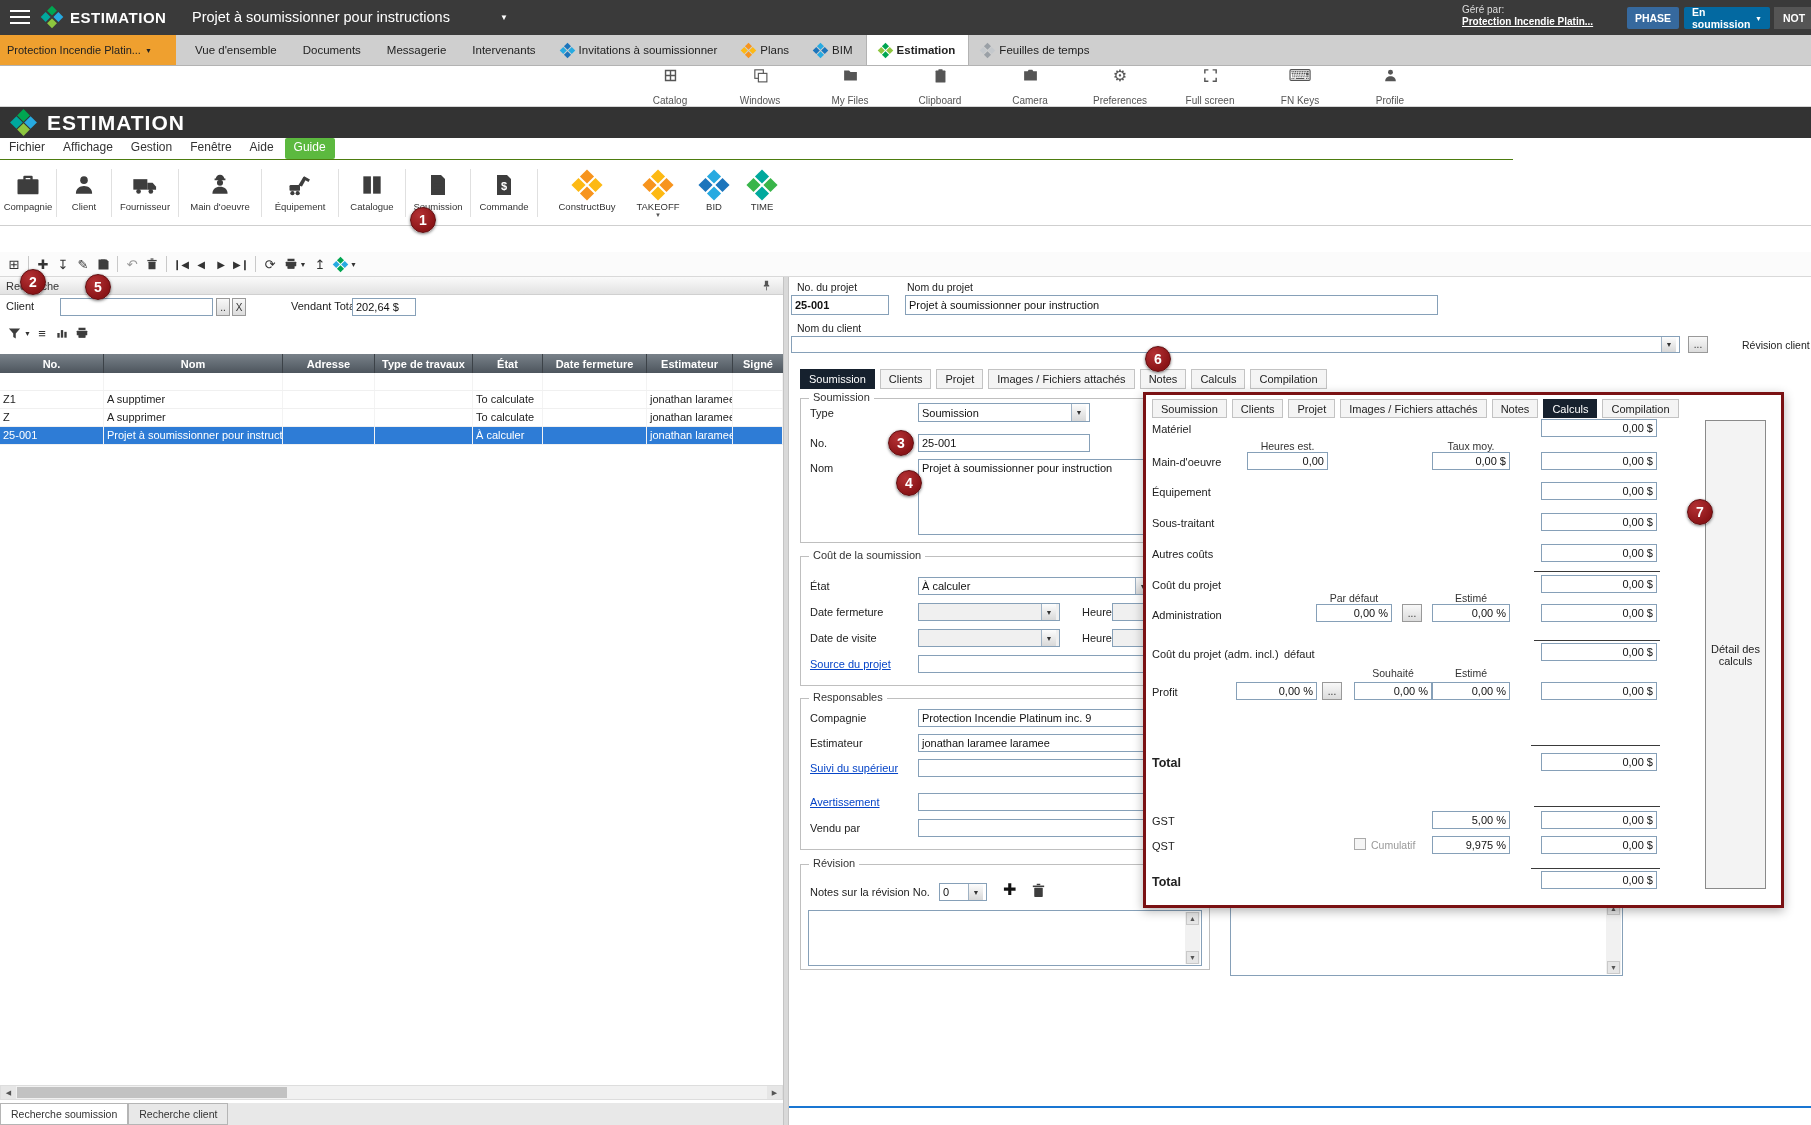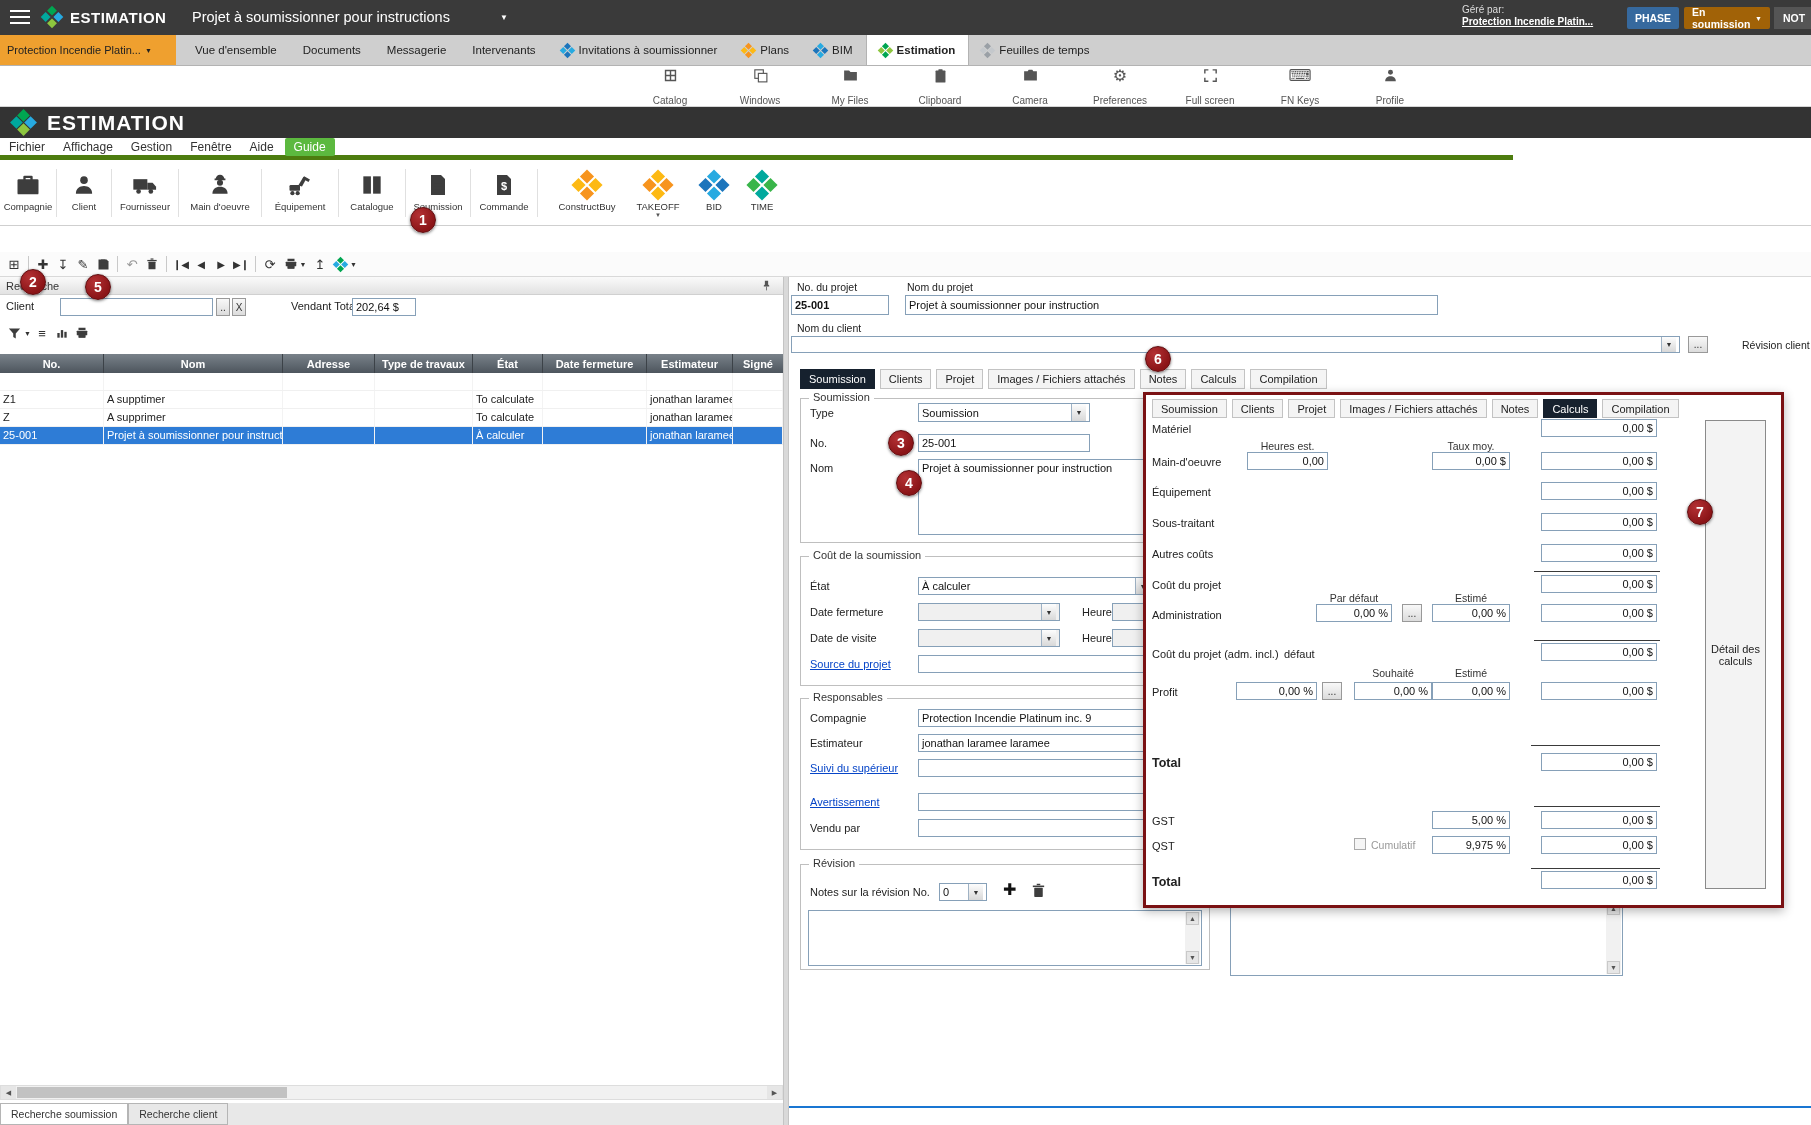--- a/index.html
+++ b/index.html
@@ -37,21 +37,21 @@
 #projnav{position:absolute;left:0;top:35px;width:1811px;height:31px;background:#cfcfcf;border-bottom:1px solid #b3b3b3;display:flex;align-items:stretch}
 .ptab{display:flex;align-items:center;padding:0 13px;font-size:11.5px;color:#222;cursor:pointer;white-space:nowrap}
 .ptab.on{background:#fff;border-left:1px solid #b3b3b3;border-right:1px solid #b3b3b3;font-weight:bold}
 #ctab{width:176px;background:#efa02f;display:flex;align-items:center;padding:0 7px;font-size:11px;color:#222;cursor:pointer;white-space:nowrap;overflow:hidden}
 
 #utilbar{position:absolute;left:0;top:66px;width:1811px;height:41px;background:#fff;border-bottom:1px solid #d5d5d5}
 .uitem{width:90px;height:41px;display:flex;flex-direction:column;align-items:center;justify-content:center;cursor:pointer}
 .uitem span.ul{font-size:10px;color:#555;margin-top:11px}
 
 #apphdr{position:absolute;left:0;top:107px;width:1811px;height:31px;background:#333;color:#fff;display:flex;align-items:center}
-#menubar{position:absolute;left:0;top:138px;width:1513px;height:22px;background:#fff;display:flex;align-items:center;border-bottom:5px solid #4d7c0f}
+#menubar{position:absolute;left:0;top:138px;width:1513px;height:22px;background:#fff;display:flex;border-bottom:1px solid #4d7c0f}
 .mitem{padding:2px 9px;font-size:12px;color:#333;cursor:pointer}
 .mitem.guide{background:#5cb93f;color:#fff;border-radius:2px;margin-left:2px}
 
 #maintb{position:absolute;left:0;top:160px;width:1811px;height:66px;background:#fff;border-bottom:1px solid #cfcfcf;display:flex;align-items:stretch}
 .mbtn{display:flex;flex-direction:column;align-items:center;padding-top:9px;font-size:9.5px;color:#333;cursor:pointer;text-align:center}
 .mbtn .bicon{height:32px;display:flex;align-items:center;justify-content:center}
 .msep{width:1px;height:48px;background:#e0e0e0;align-self:center}
 
 #doctabs{position:absolute;left:0;top:231px;width:1811px;height:21px;background:#ececec;border-bottom:1px solid #cfcfcf}
 #smalltb{position:absolute;left:0;top:252px;width:1811px;height:25px;background:#fbfbfb;border-bottom:1px solid #d9d9d9;display:flex;align-items:center;padding-left:4px}
@@ -82,21 +82,21 @@
       <div style="width:20px;height:2px;background:#fff;margin-bottom:4px"></div>
       <div style="width:20px;height:2px;background:#fff"></div>
     </div>
     <span class="dmd abs" style="--c1:#00a651;--c2:#27aae1;--c3:#00a99d;--c4:#8dc63f;width:16px;height:16px;left:44px;top:9px"><i></i><i></i><i></i><i></i></span>
     <span class="abs" style="left:70px;top:9px;font-size:15px;font-weight:bold;letter-spacing:.5px">ESTIMATION</span>
     <span class="abs" style="left:192px;top:9px;font-size:14.5px">Projet à soumissionner pour instructions</span>
     <span class="abs" style="left:500px;top:13px;font-size:8px">▼</span>
     <span class="abs" style="left:1462px;top:4px;font-size:10px;color:#ddd">Géré par:</span>
     <span class="abs" style="left:1462px;top:16px;font-size:10px;font-weight:bold;text-decoration:underline">Protection Incendie Platin...</span>
     <div class="pill" style="left:1627px;top:7px;width:52px;background:#36699e">PHASE</div>
-    <div class="pill" style="left:1684px;top:7px;width:86px;background:#a16207">
+    <div class="pill" style="left:1684px;top:7px;width:86px;background:#0369a1">
       <span>En soumission</span>
         <span style="font-size:7px;margin-left:4px">▼</span>
     </div>
     <div class="pill" style="left:1774px;top:7px;width:40px;background:#555;border-radius:0">NOT</div>
   </div>
 
   <div id="projnav">
     <div id="ctab">
       <span style="overflow:hidden;text-overflow:ellipsis">Protection Incendie Platin...</span>
       <span style="font-size:7px;margin-left:4px">▼</span>

